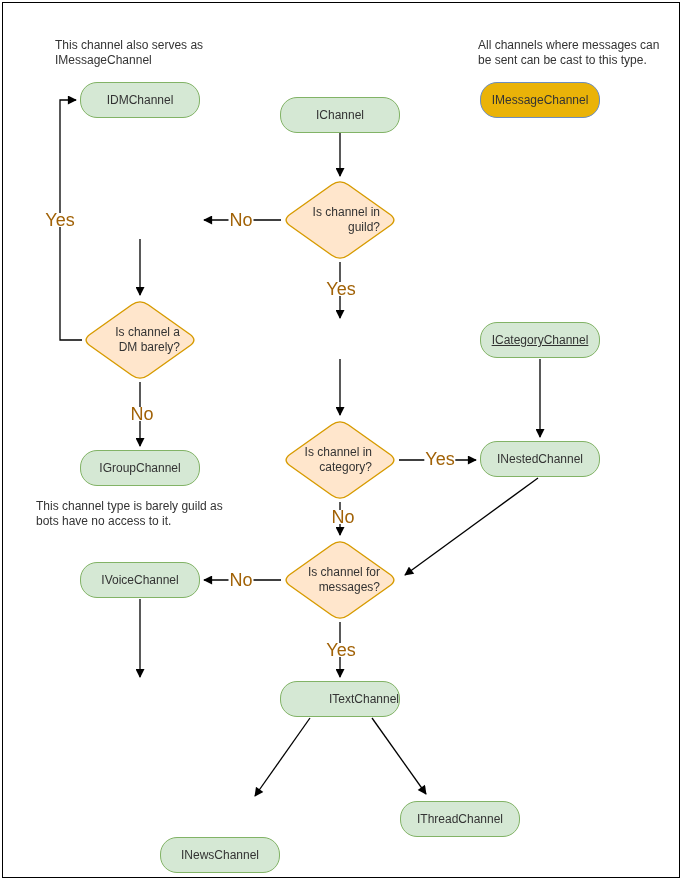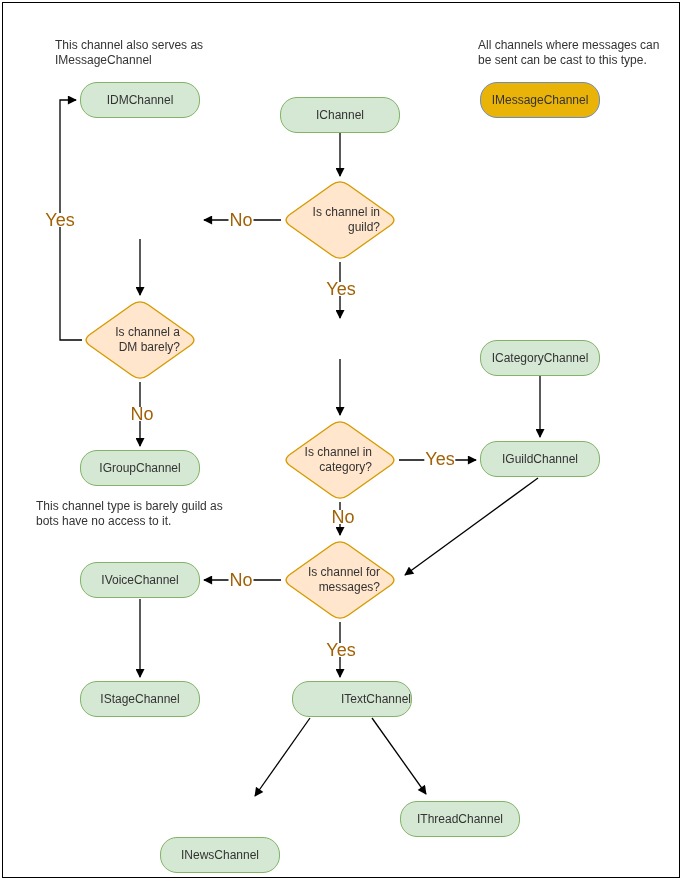--- a/index.html
+++ b/index.html
@@ -117,26 +117,25 @@
     <path d="M348.2,544.8 L389.8,574.2 Q398,580 389.8,585.8 L348.2,615.2 Q340,621 331.8,615.2 L290.2,585.8 Q282,580 290.2,574.2 L331.8,544.8 Q340,539 348.2,544.8 Z" stroke-width="1.4" stroke="#d79b00" fill="#ffe6cc"></path>
   </svg>
 
   <div class="note note-1">This channel also serves as IMessageChannel</div>
   <div class="note note-2">All channels where messages can be sent can be cast to this type.</div>
   <div class="note note-3">This channel type is barely guild as bots have no access to it.</div>
 
   <div class="node node-class" style="left:80px; top:82px;">IDMChannel</div>
   <div class="node node-class" style="left:280px; top:82px;margin-top:15px;">IChannel</div>
   <div class="node node-message" style="left:480px; top:82px;">IMessageChannel</div>
-  <div class="node node-class" style="left:480px; top:340px;">ICategoryChannel</div>
+  <div class="node node-class" style="left:480px; top:322px;text-decoration:underline;">ICategoryChannel</div>
   <div class="node node-class" style="left:80px; top:450px;">IGroupChannel</div>
-  <div class="node node-class" style="left:480px; top:441px;">IGuildChannel</div>
+  <div class="node node-class" style="left:480px; top:441px;">INestedChannel</div>
   <div class="node node-class" style="left:80px; top:562px;">IVoiceChannel</div>
-  <div class="node node-class" style="left:80px; top:681px;">IStageChannel</div>
-  <div class="node node-class" style="left:292px; top:681px;padding-left:48px;">ITextChannel</div>
+  <div class="node node-class" style="left:280px; top:681px;padding-left:48px;">ITextChannel</div>
   <div class="node node-class" style="left:160px; top:801px;margin-top:36px;">INewsChannel</div>
   <div class="node node-class" style="left:400px; top:801px;">IThreadChannel</div>
 
   <div class="decision-label" style="left:340px; top:220px;">Is channel in guild?</div>
   <div class="decision-label" style="left:140px; top:340px;">Is channel a DM barely?</div>
   <div class="decision-label" style="left:332px; top:460px;">Is channel in category?</div>
   <div class="decision-label" style="left:340px; top:580px;">Is channel for messages?</div>
 
   <span class="edge-label" style="left:60px; top:220px;">Yes</span>
   <span class="edge-label" style="left:241px; top:220px;">No</span>

